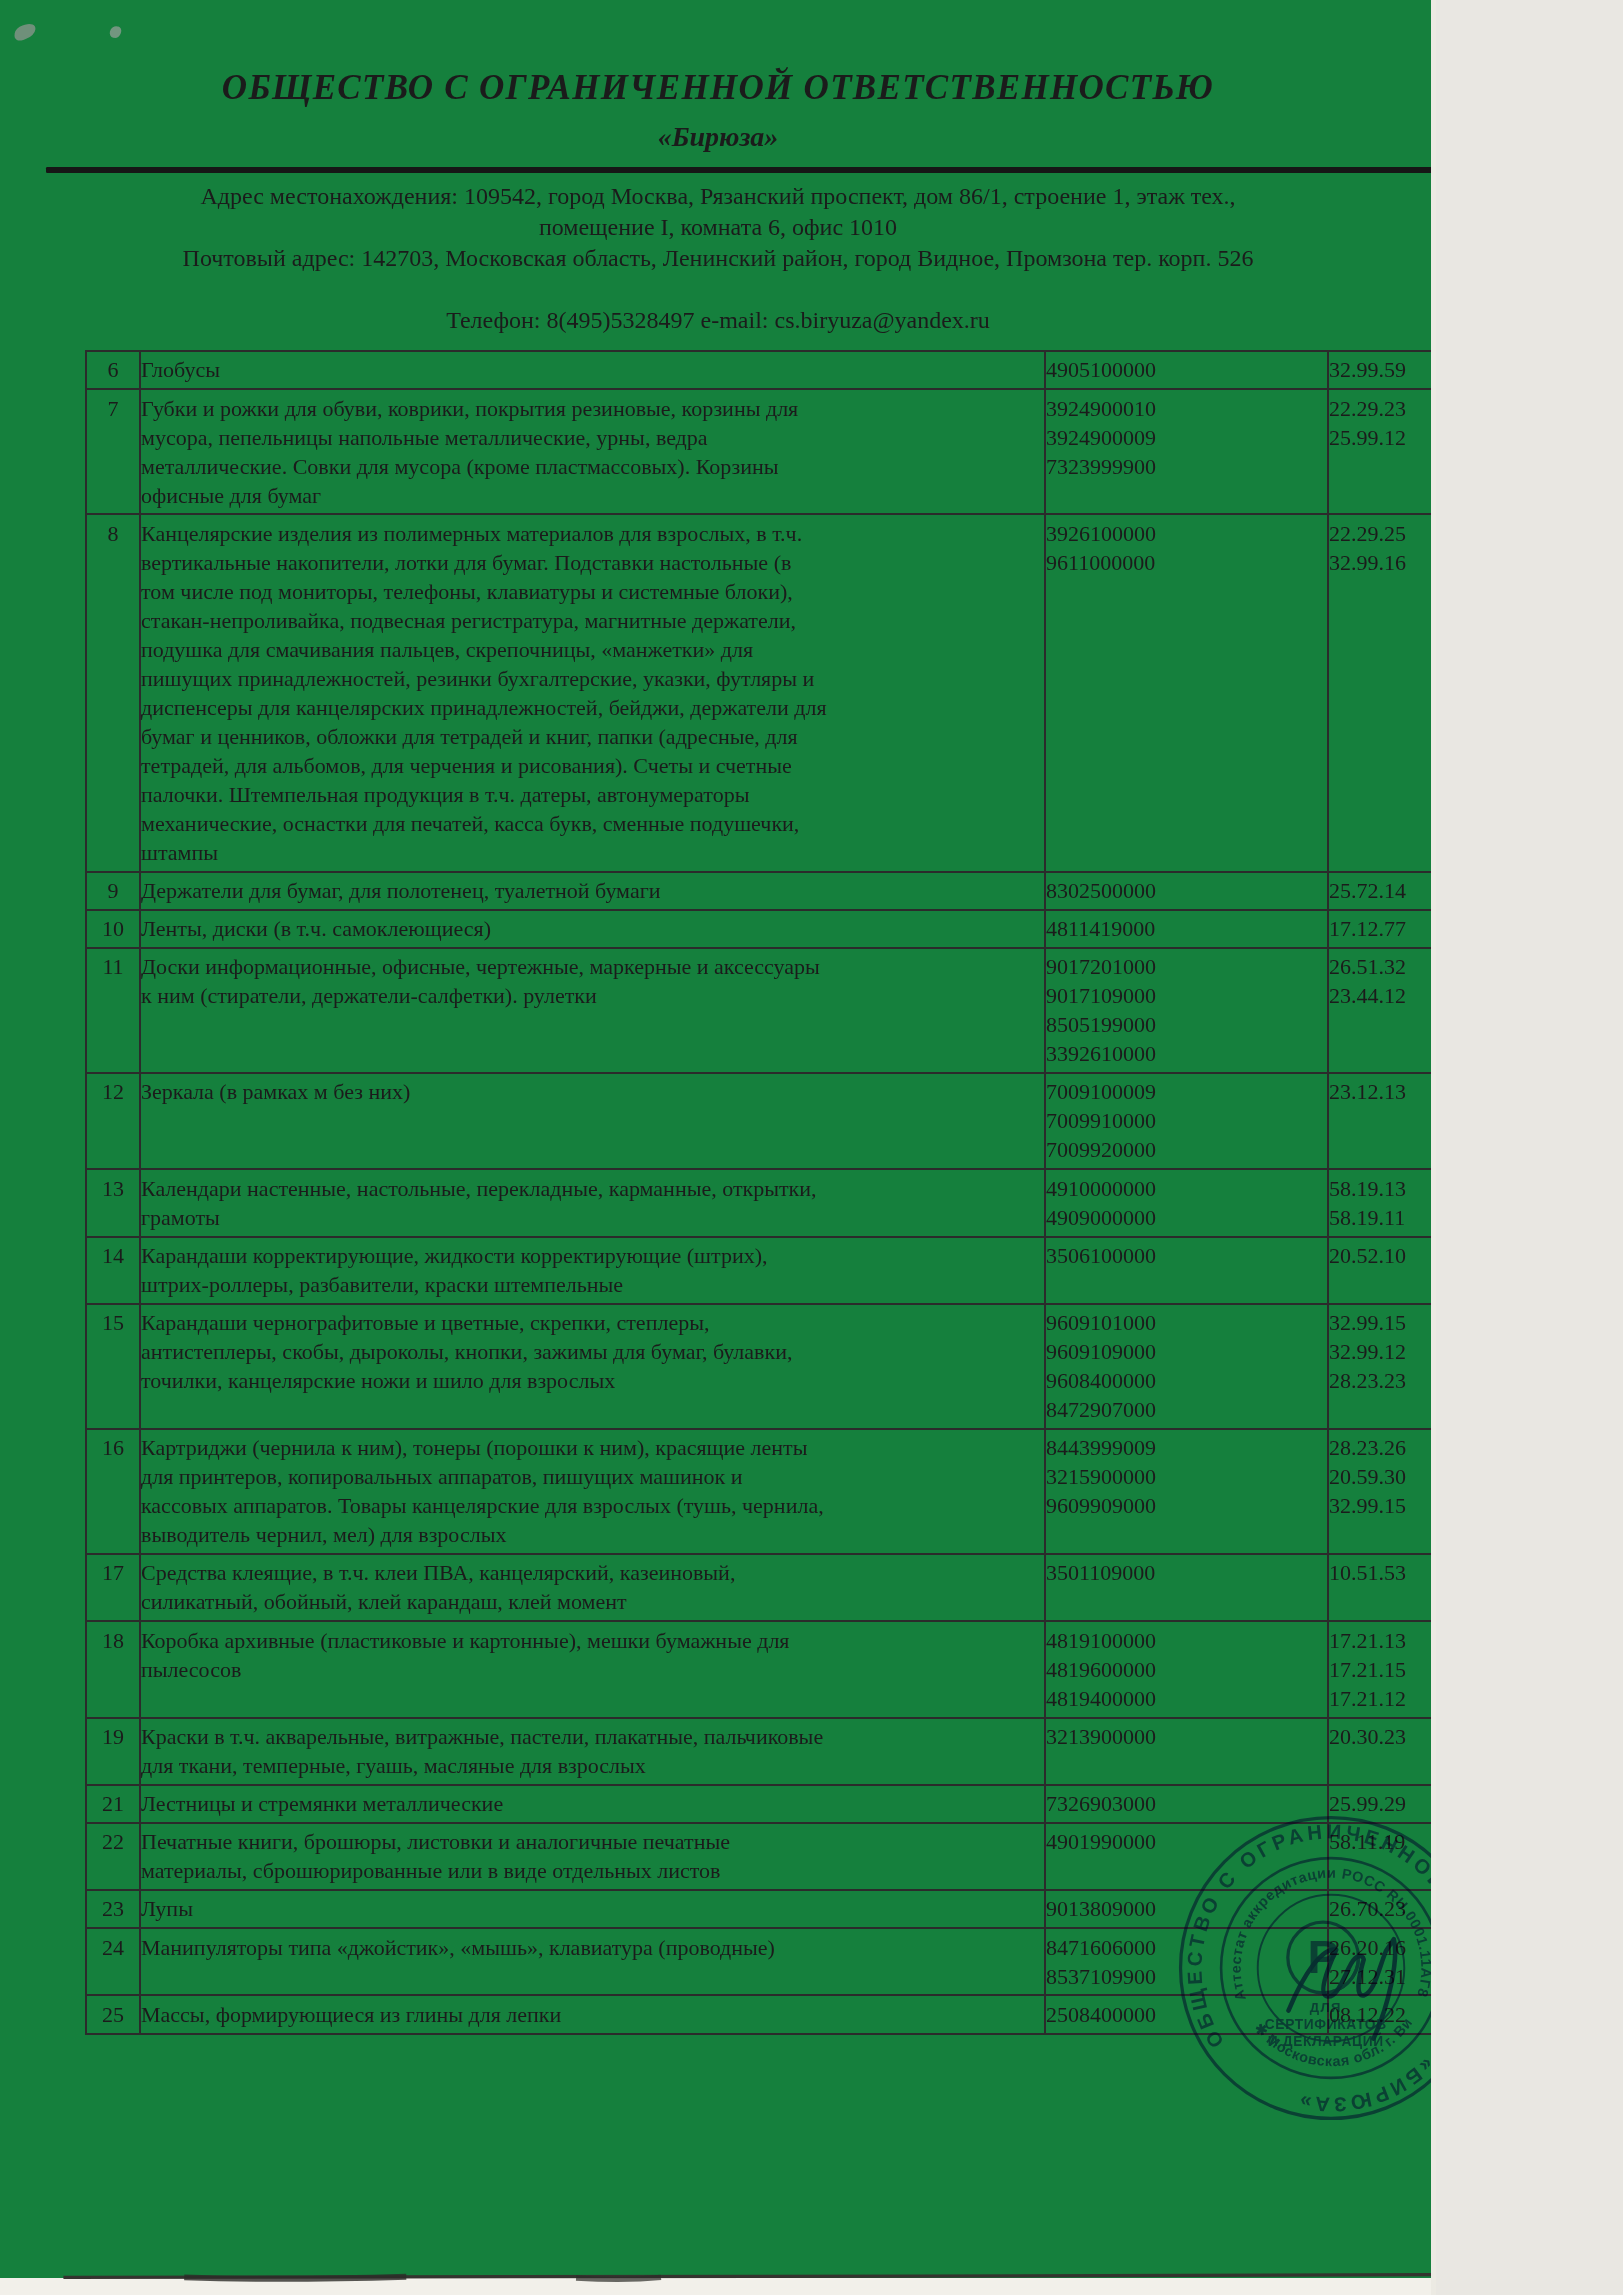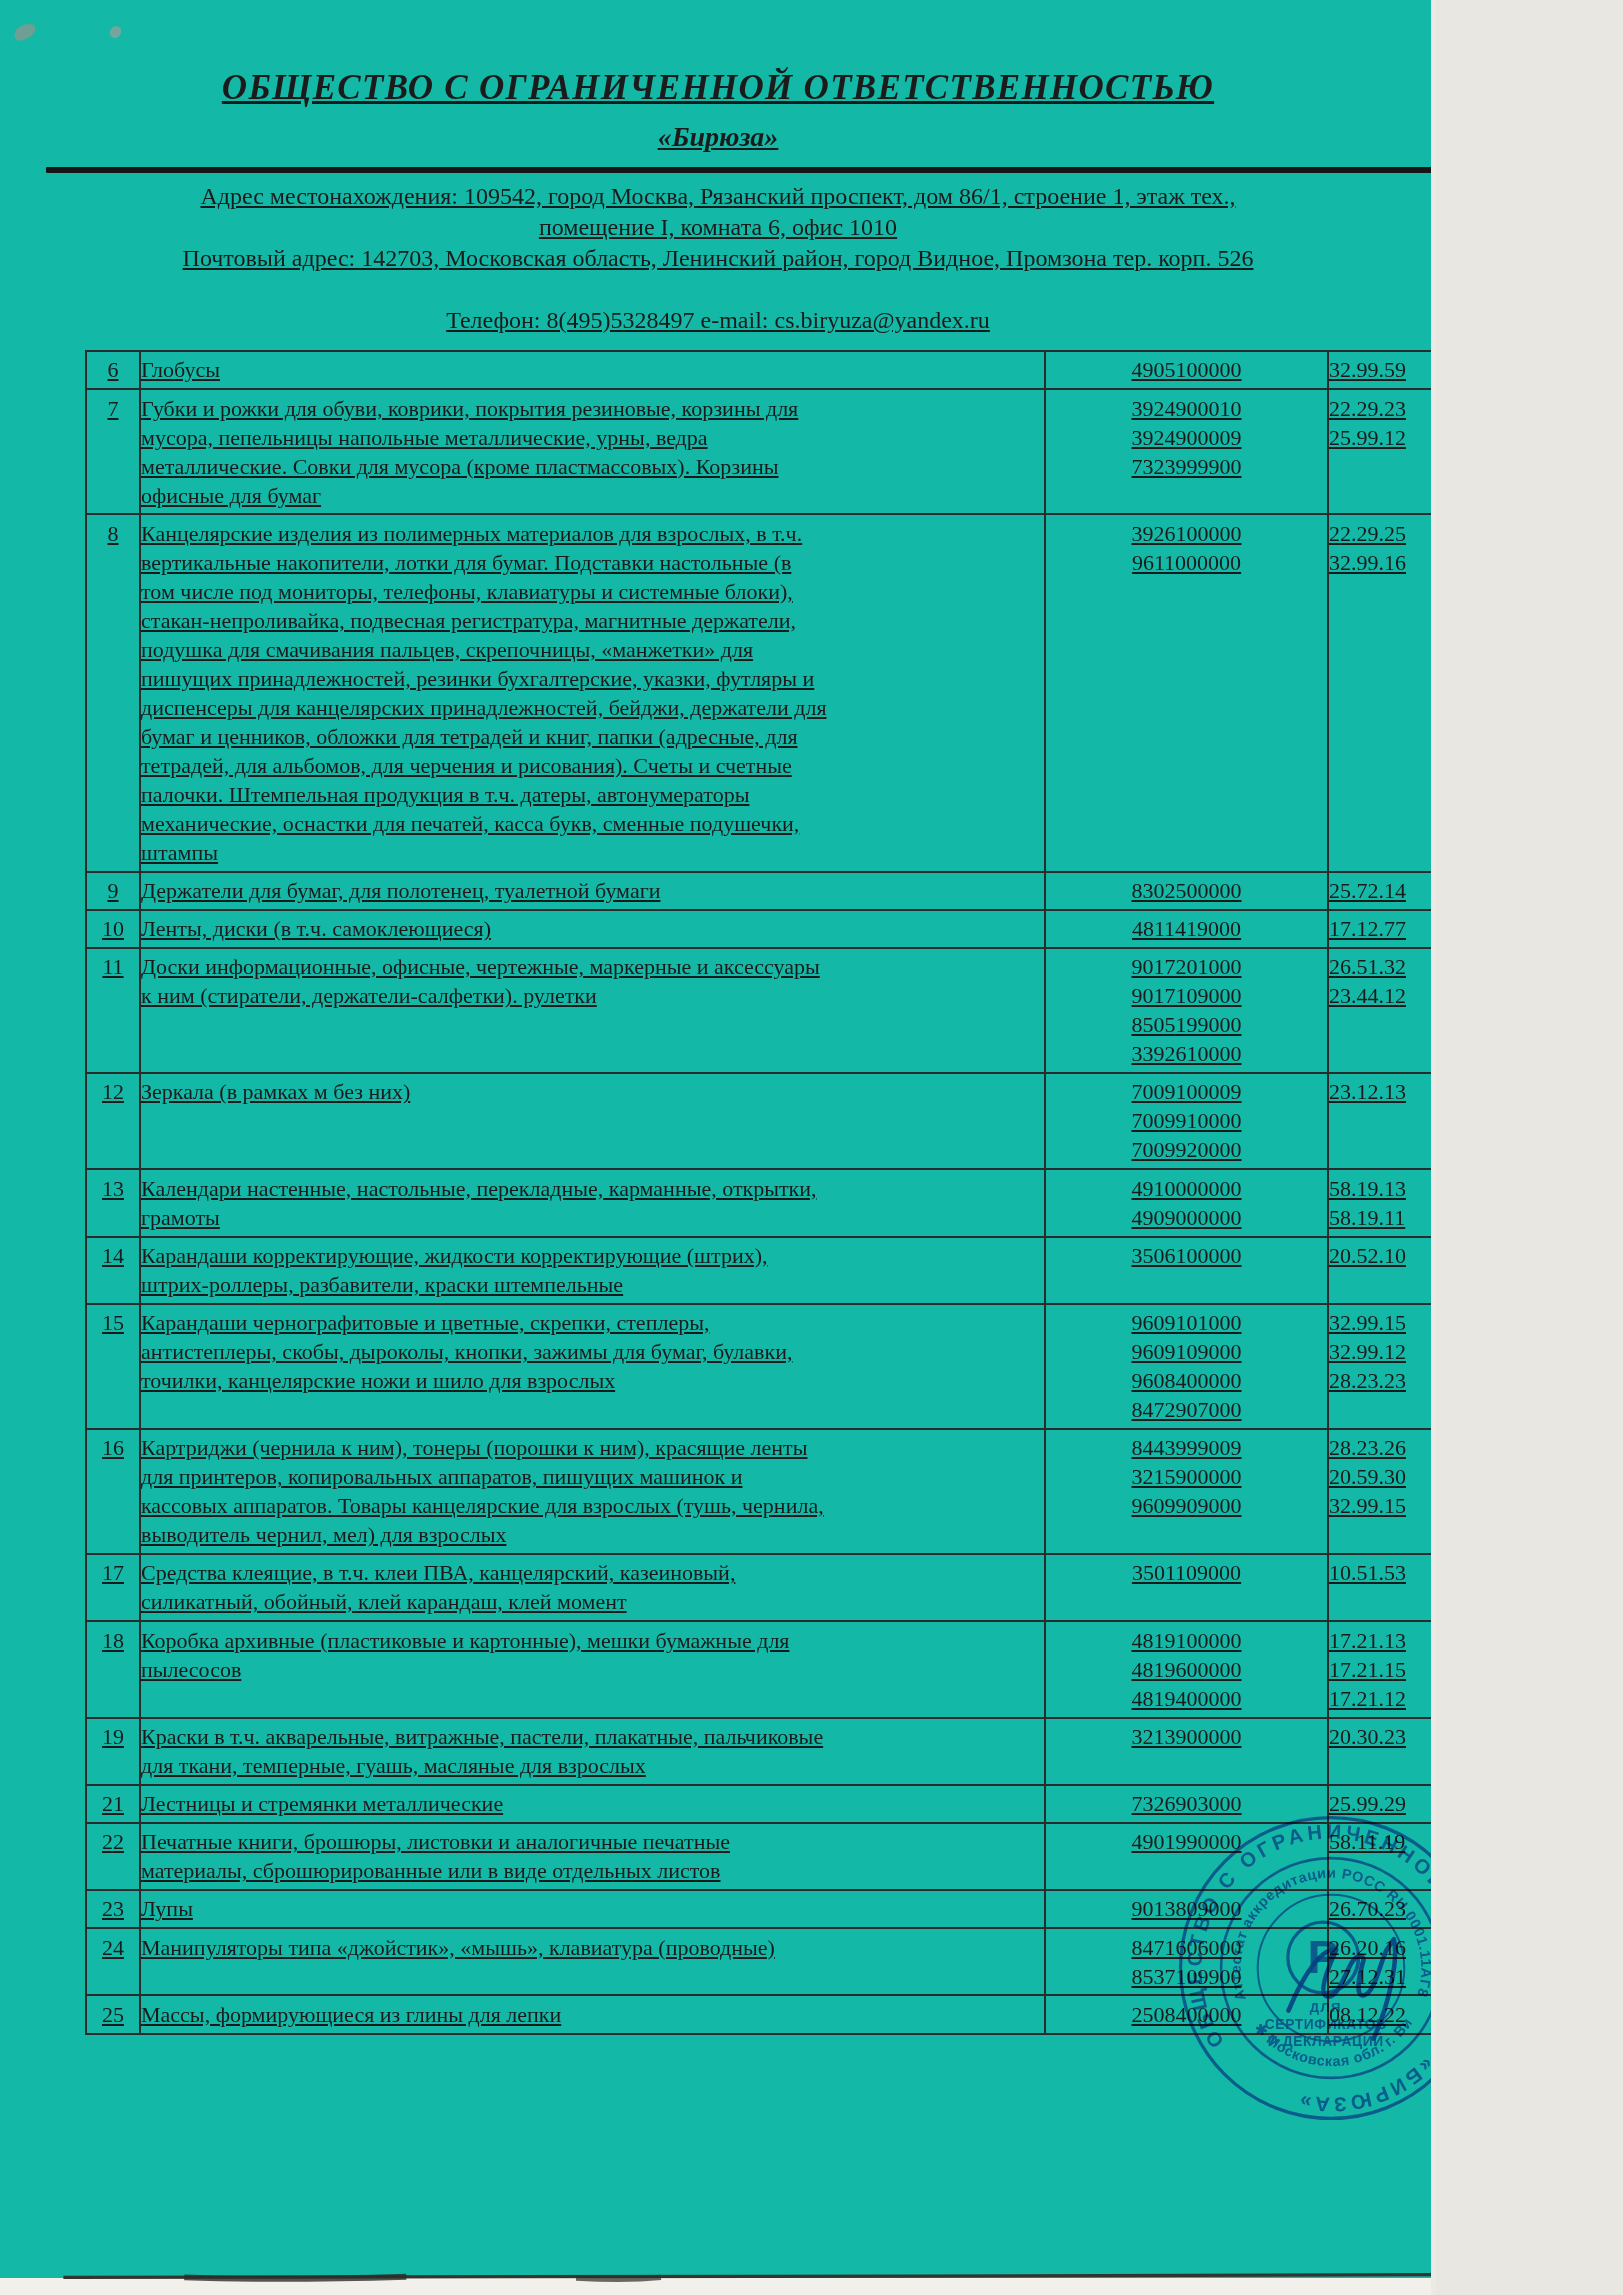--- a/index.html
+++ b/index.html
@@ -1,23 +1,22 @@
 <!DOCTYPE html>
 <html style="font-size:10.5px"><head>
 <meta charset="utf-8">
 <style>
   html,body{margin:0;padding:0;background:#e9e7e2;}
   .page{
     position:relative;
     width:1436px;height:2295px;
-    background:#14b8a6;
+    background:#15803d;
     overflow:hidden;
     font-family:"Liberation Serif", serif;
     color:#1b1b1b;
-    text-decoration:underline;
   }
   
   .header{padding-top:64px;text-align:center;}
   .title-1{
     font-size:35px;font-weight:bold;font-style:italic;
     letter-spacing:1.3px;line-height:47px;
   }
   .title-2{
     font-size:28px;font-weight:bold;font-style:italic;
     line-height:52px;
@@ -38,21 +37,21 @@
     border:2.6px solid #232323;
   }
   table.items td{
     border:2px solid #2b2b2b;
     vertical-align:top;
     font-size:22px;line-height:29px;
     padding:3.3px 0 3.9px 0;
   }
   td.c-num{text-align:center;padding-top:3.9px;}
   td.c-desc{padding-left:8.5px;padding-right:5.2px;}
-  td.c-code{padding-left:14.4px;text-align:center;}
+  td.c-code{padding-left:14.4px;}
   td.c-class{padding-left:18.3px;margin-left:46px;}
   .line{white-space:nowrap;}
   
   .stamp{
     position:absolute;left:1174px;top:1811px;
     width:314px;height:314px;
     mix-blend-mode:multiply;
     opacity:.93;
     pointer-events:none;
   }

